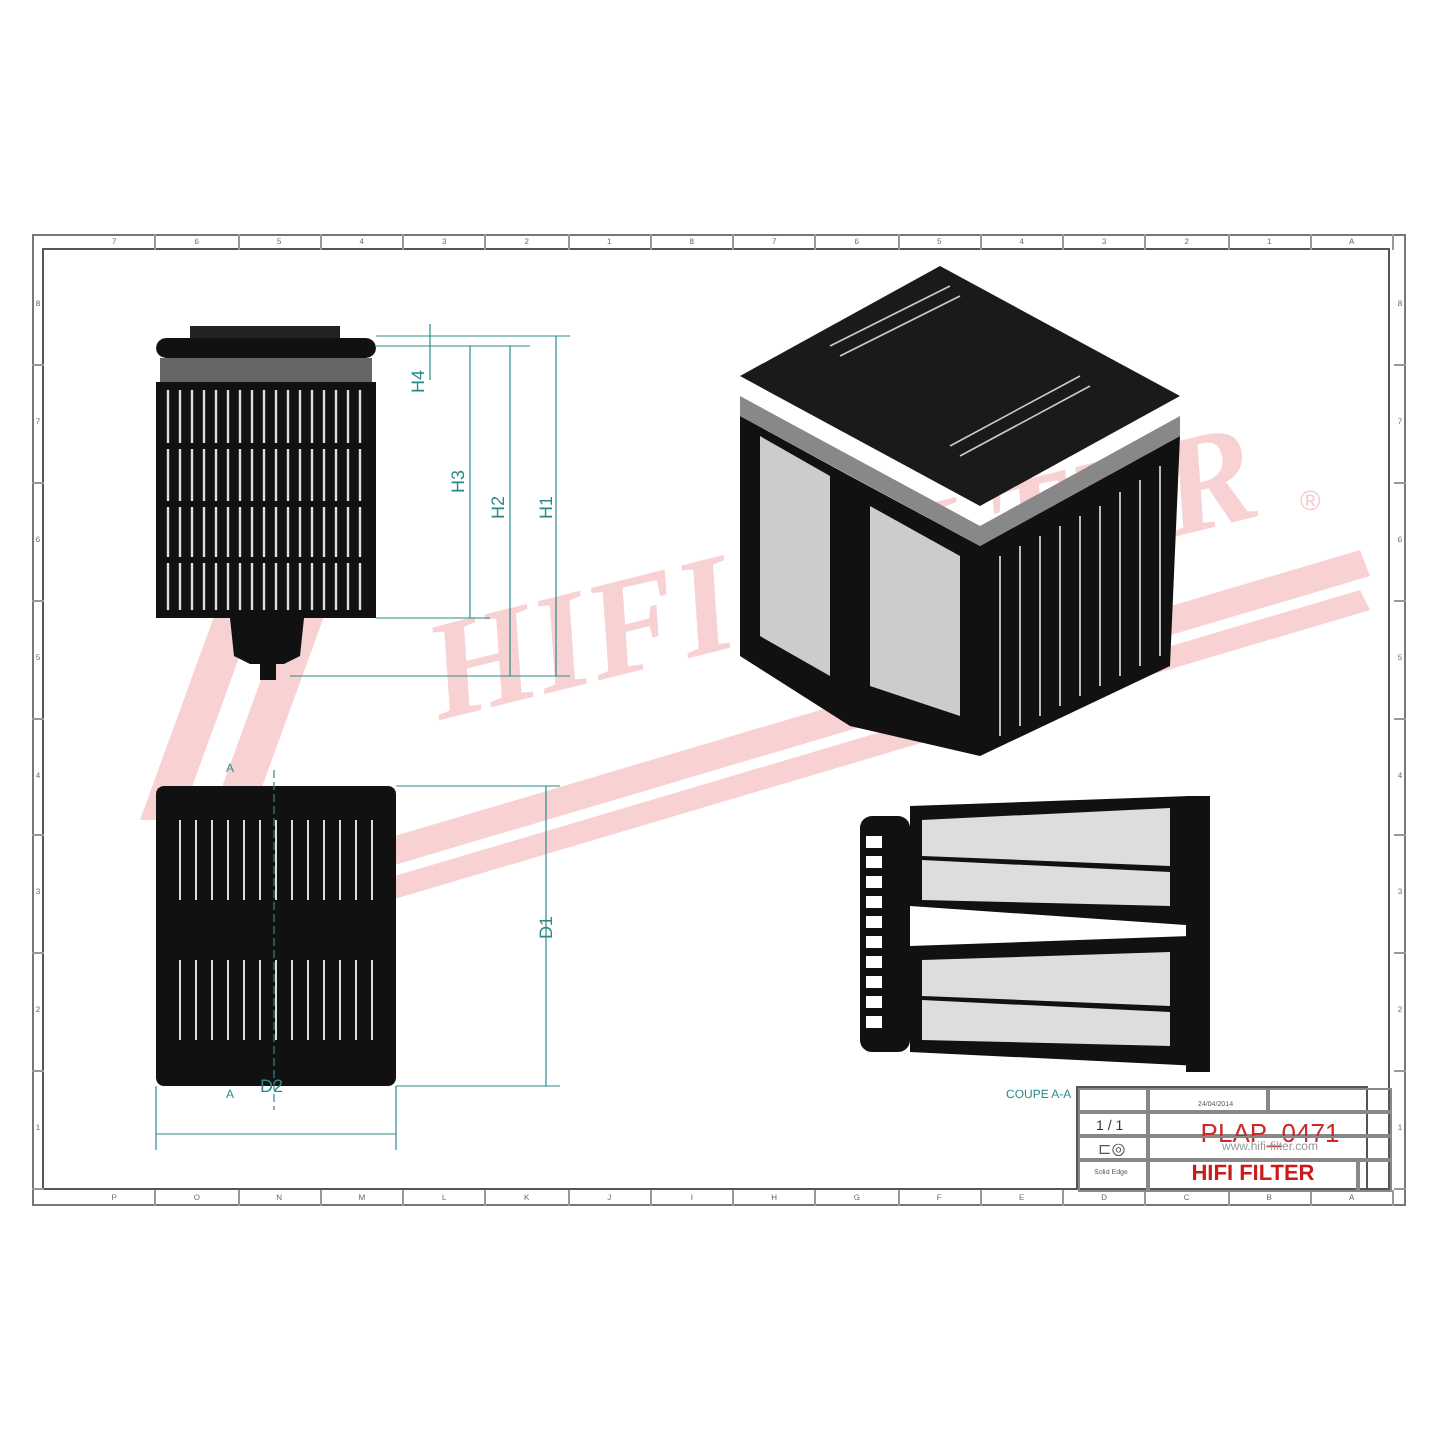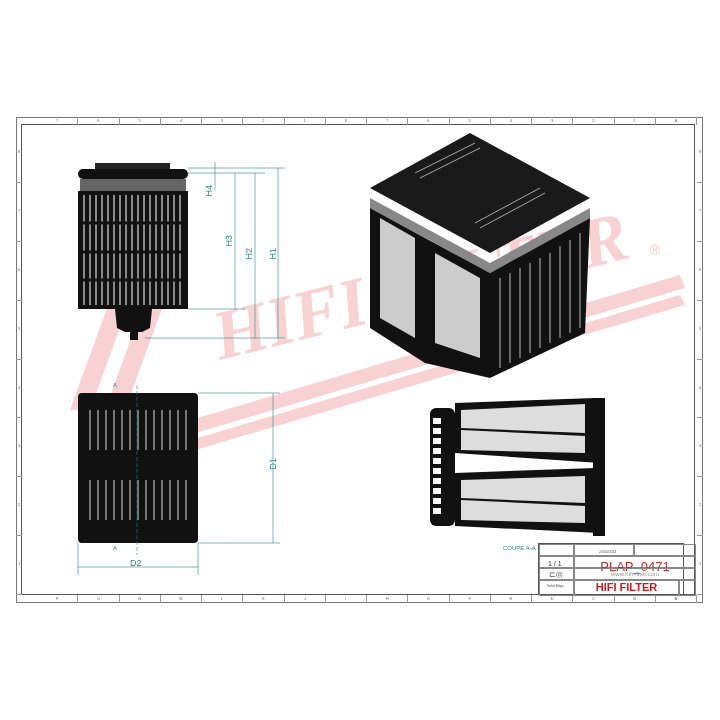--- a/index.html
+++ b/index.html
@@ -181,21 +181,21 @@
       <line x1="128" y1="158" x2="210" y2="158"></line>
     <line x1="203" y1="8" x2="203" y2="158"></line>
     <line x1="8" y1="158" x2="8" y2="190"></line>
       <line x1="128" y1="158" x2="128" y2="190"></line>
     <line x1="8" y1="182" x2="128" y2="182"></line>
   </g>
 </svg>
 <div class="dim" style="left:113px;top:382px;font-size:6px">A</div>
 <div class="dim" style="left:113px;top:545px;font-size:6px">A</div>
 <div class="dim dim-v" style="left:268px;top:458px">D1</div>
-<div class="dim" style="left:130px;top:558px">D2</div>
+<div class="dim" style="left:130px;top:538px">D2</div>
 
 <svg style="position:absolute;left:365px;top:128px" width="235" height="255">
   <polygon points="5,60 105,5 225,70 125,125" fill="#1a1a1a"></polygon>
   <polygon points="5,70 125,135 225,80 225,90 125,145 5,80" fill="#888"></polygon>
   <polygon points="5,80 60,110 60,235 5,200" fill="#111"></polygon>
   <polygon points="15,90 50,110 50,210 15,190" fill="#ccc"></polygon>
   <polygon points="60,110 125,145 125,250 60,235" fill="#111"></polygon>
   <polygon points="70,125 115,150 115,230 70,215" fill="#ccc"></polygon>
   <polygon points="125,145 225,90 220,205 125,250" fill="#111"></polygon>
   <g stroke="#bbb" stroke-width="1">

